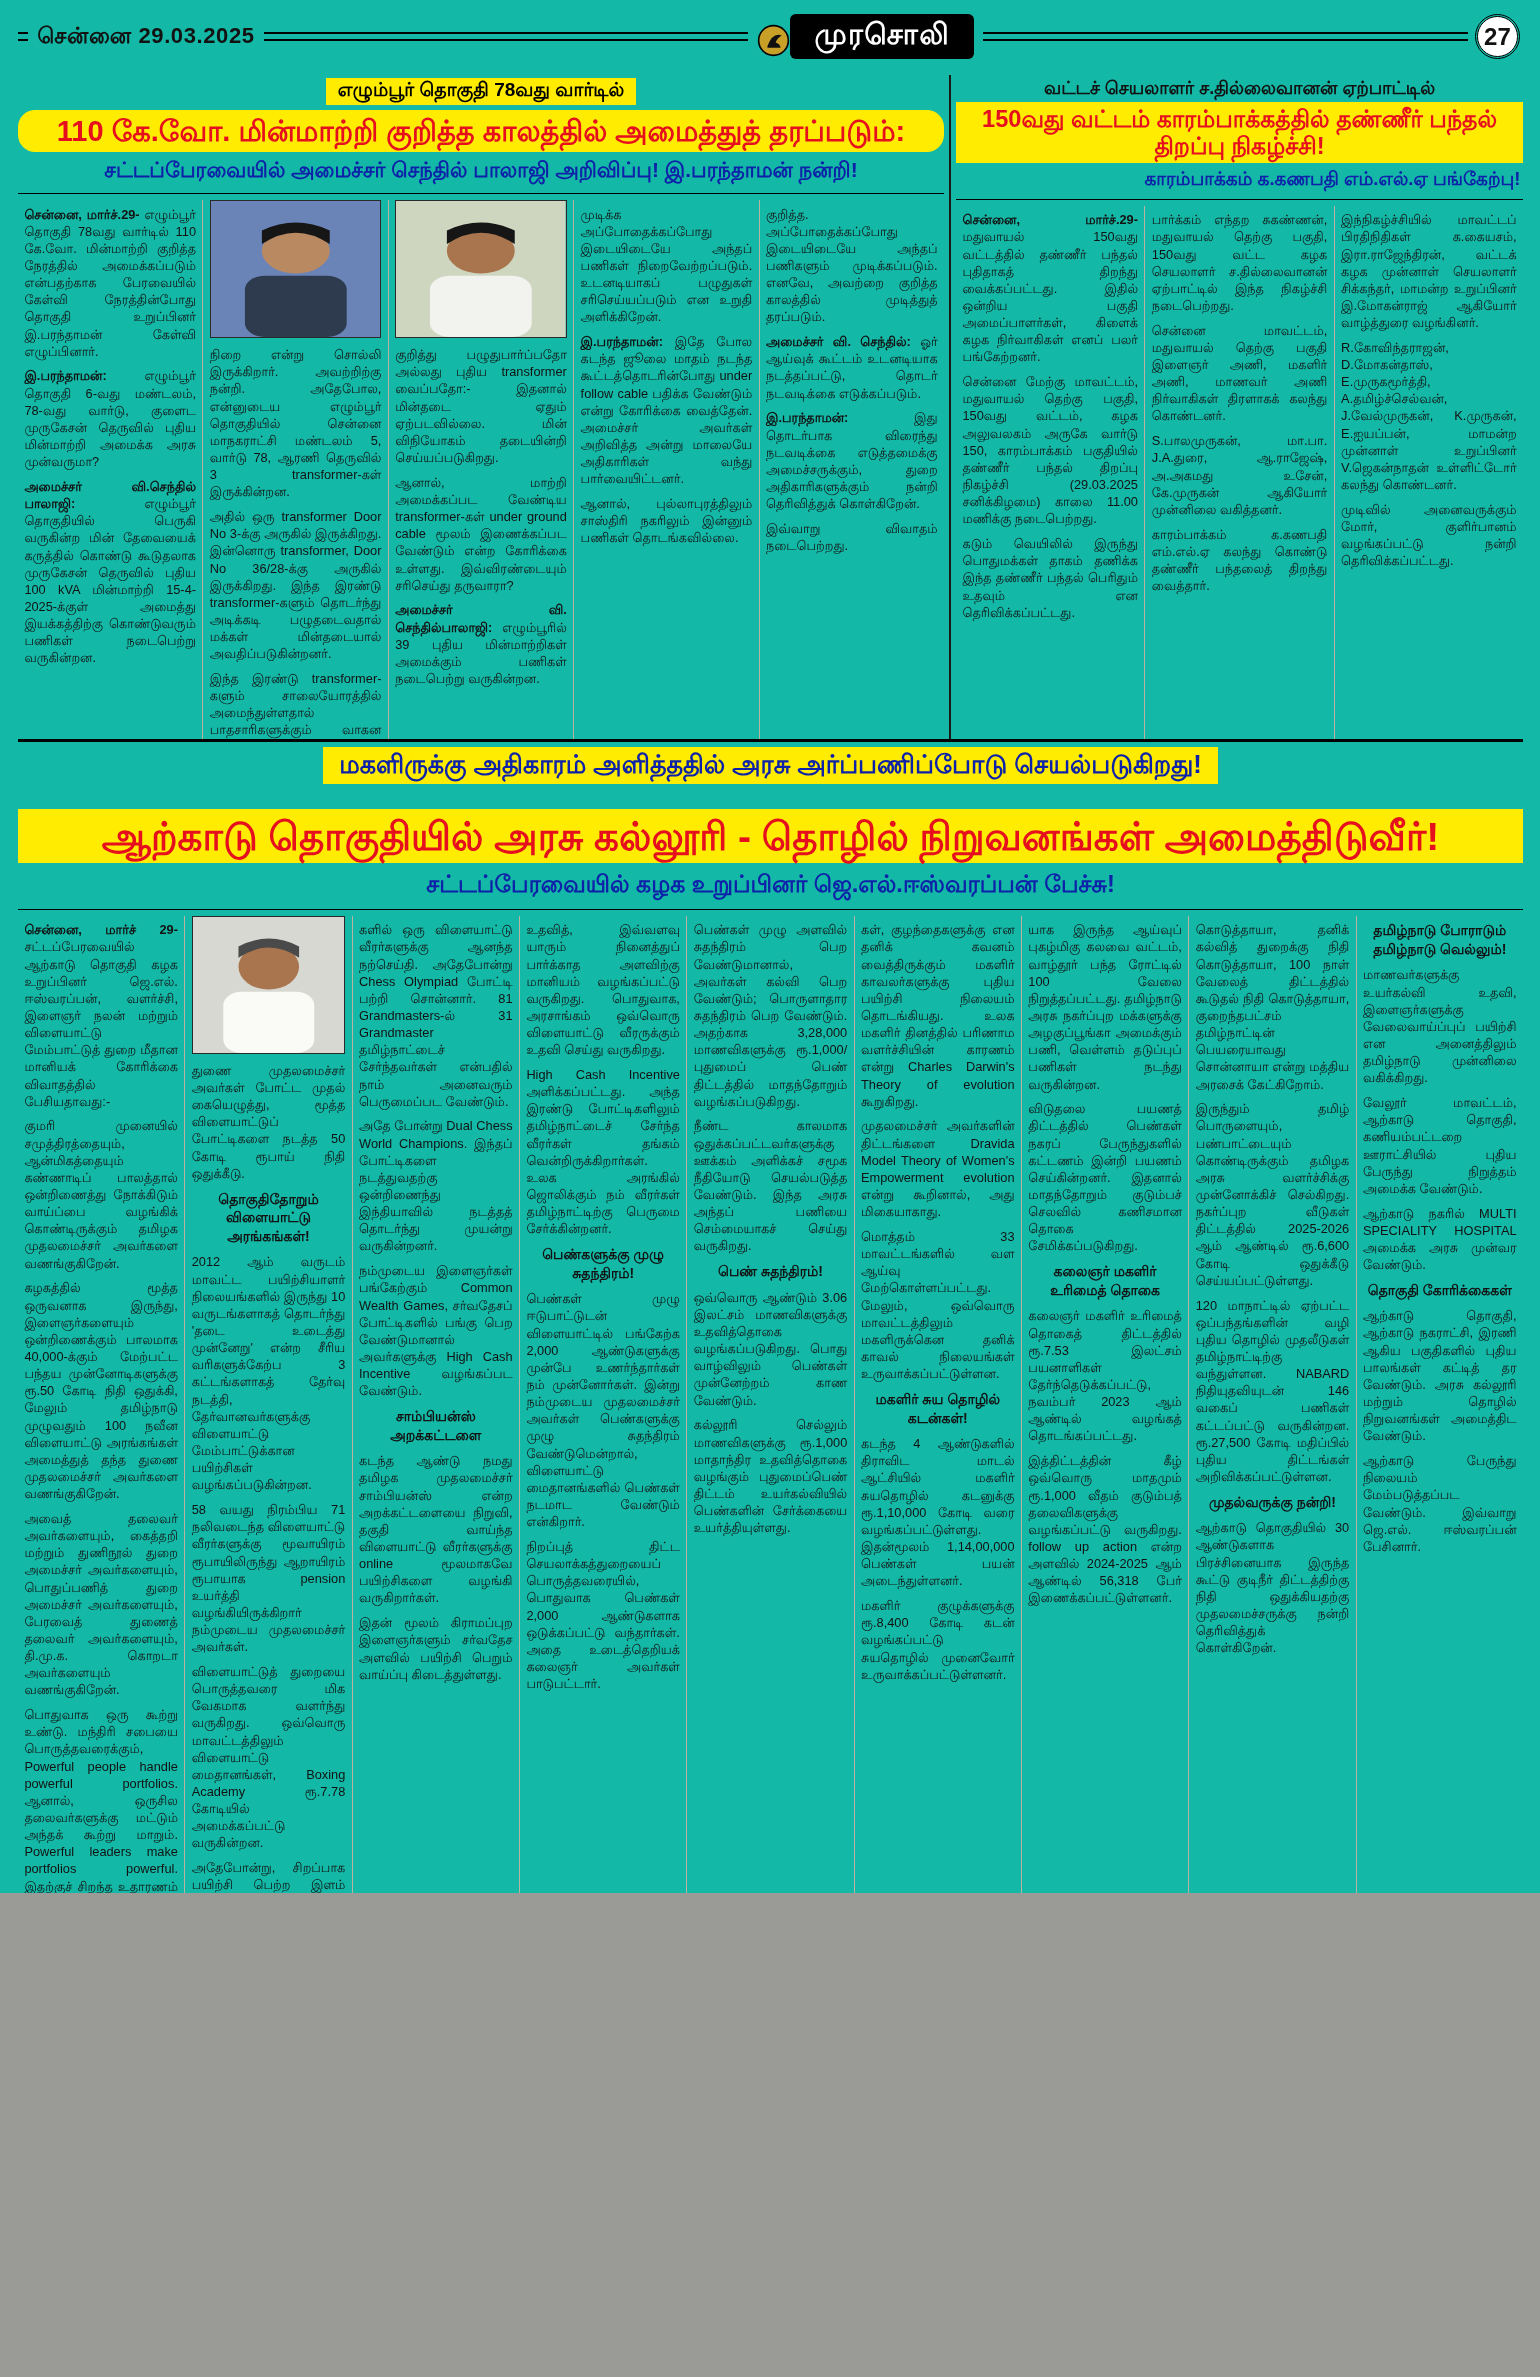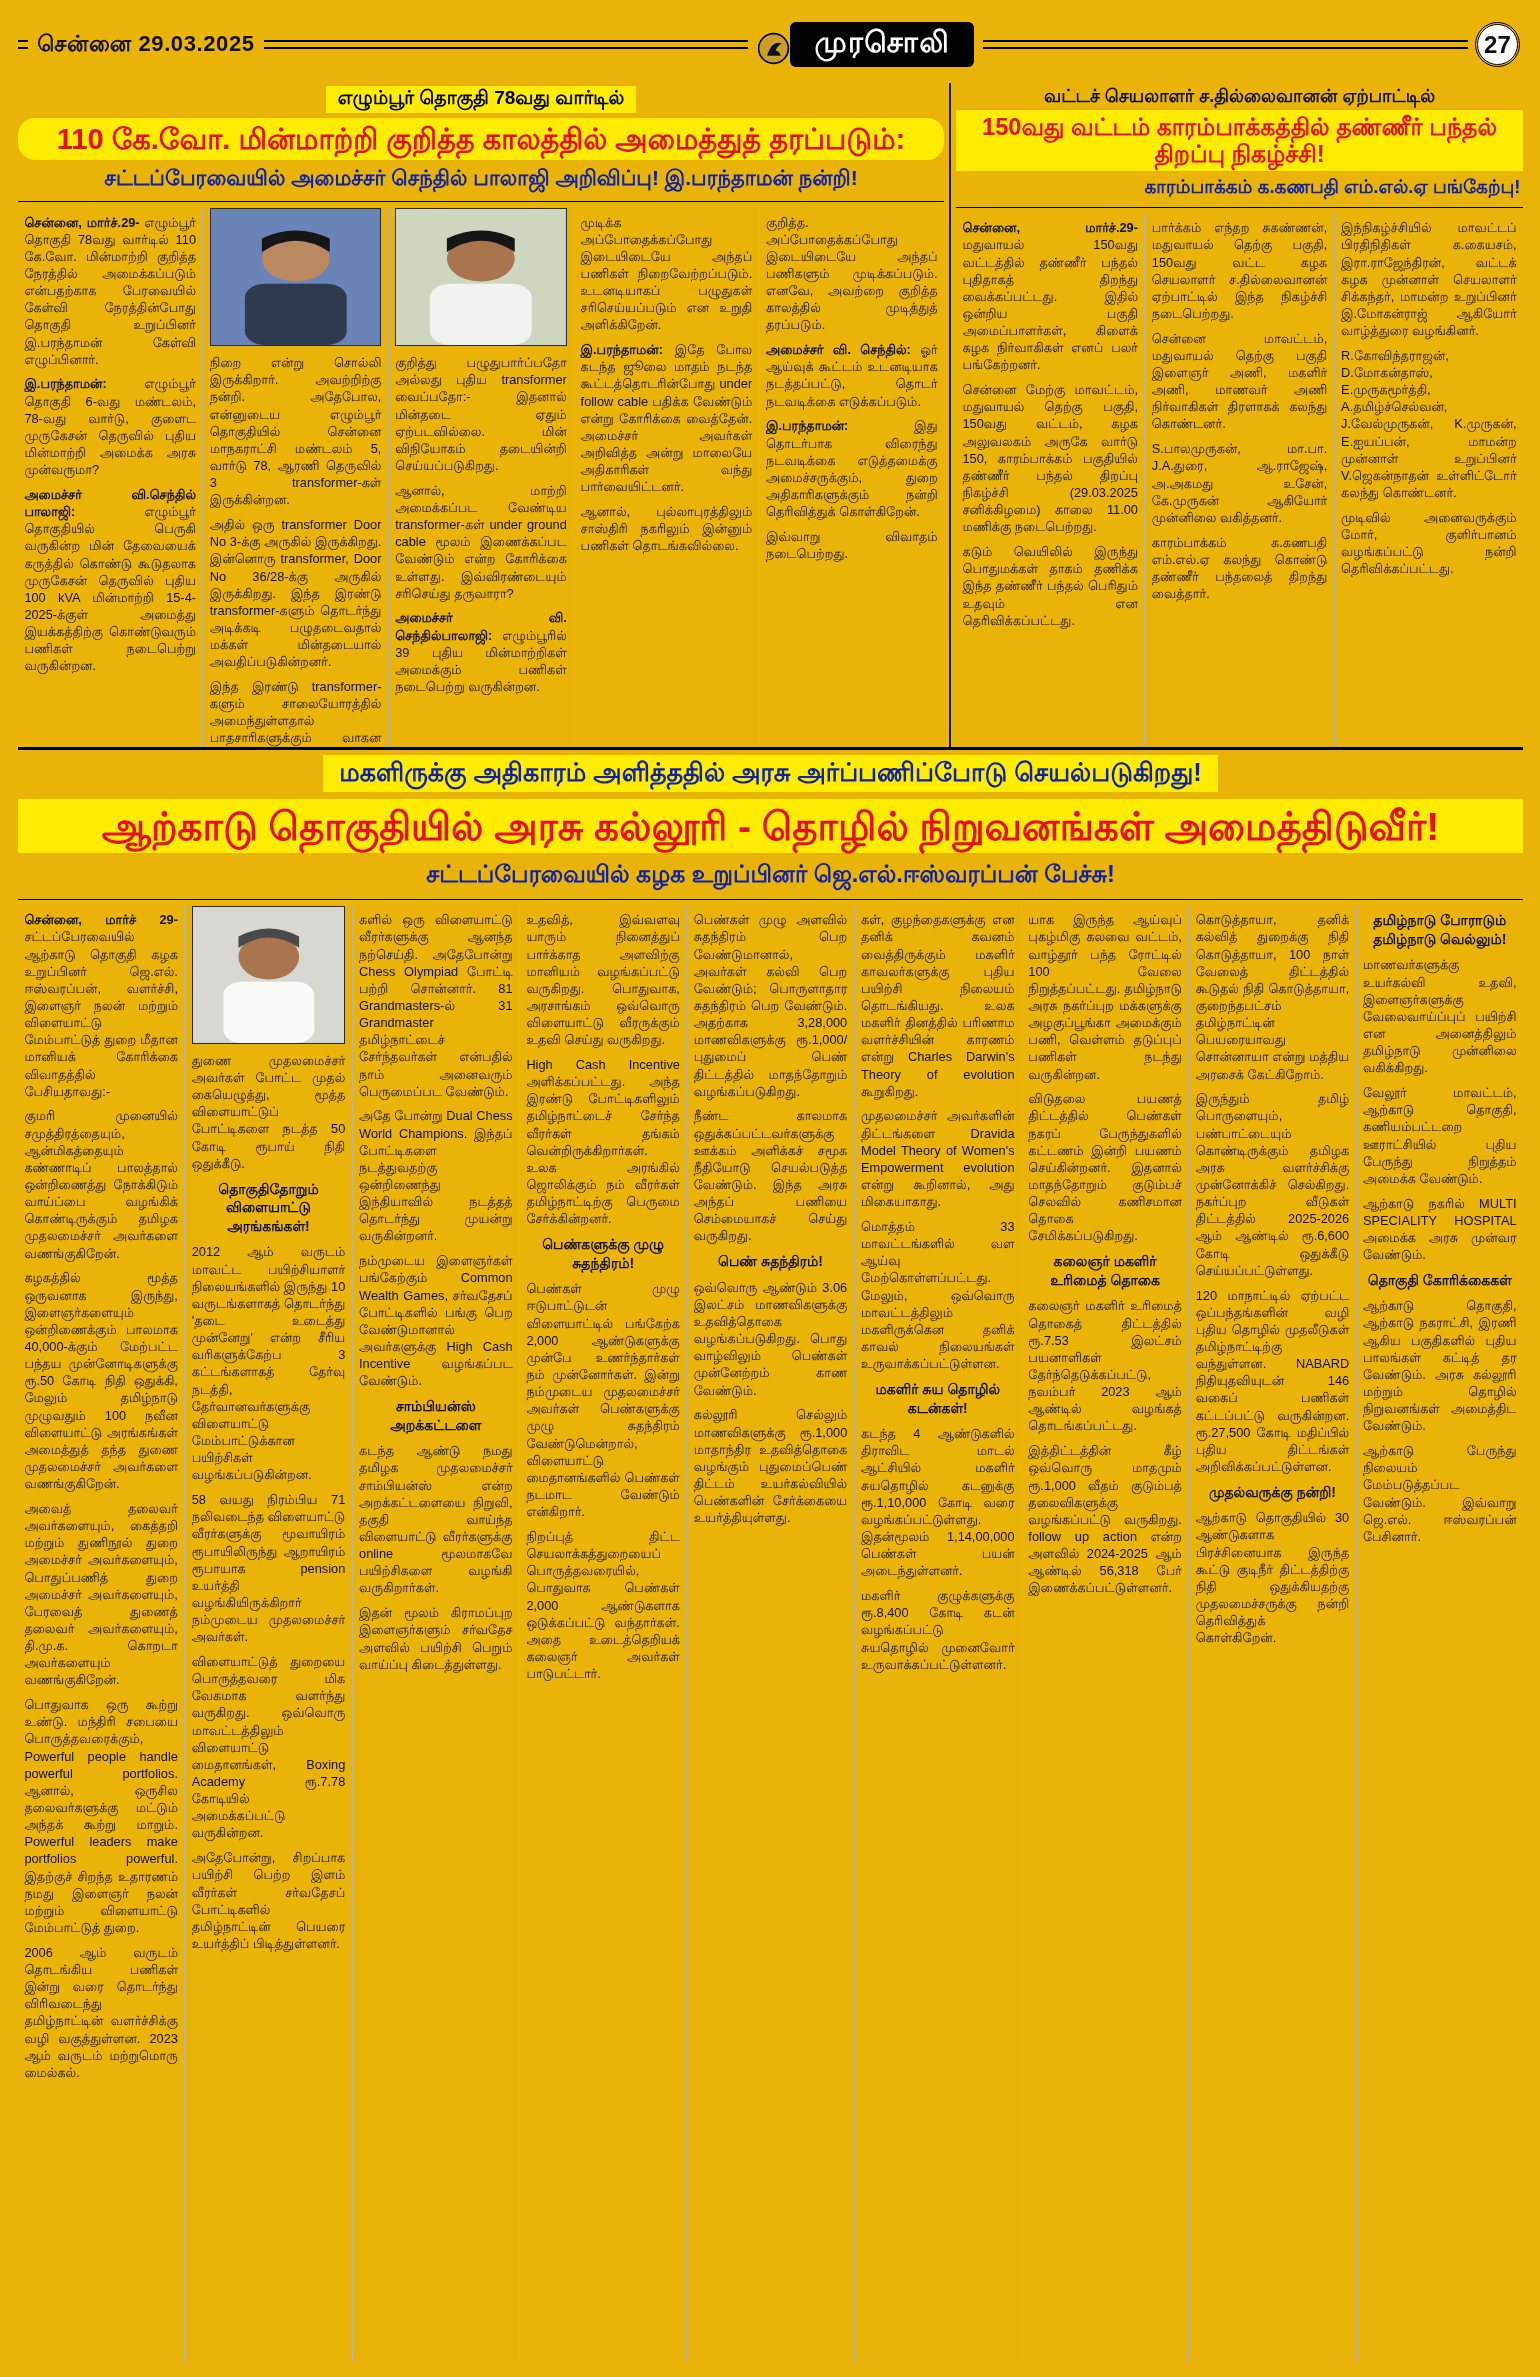--- a/index.html
+++ b/index.html
@@ -1,18 +1,18 @@
 <!DOCTYPE html>
 <html style="font-size:10.2px"><head>
 <meta charset="utf-8">
 <style>
   * { box-sizing: border-box; }
   body { margin:0; background:#9a9a96; font-family:"Liberation Sans", sans-serif; }
-  .page { width:1541px; height:2377px; margin:0 auto; background:#eab308; color:#121212;
-          padding:14px 18px; position:relative; overflow:hidden; }
+  .page { width:1541px; height:1893px; margin:0 auto; background:#14b8a6; color:#121212;
+          padding:6px 18px; position:relative; overflow:hidden; }
 
   
   .header { display:flex; align-items:center; gap:9px; height:61px; }
   .dbl { height:9px; border-top:2.6px solid #000; border-bottom:2.6px solid #000; }
   .dbl.stub { flex:0 0 10.2px; }
   .dbl.grow { flex:1 1 auto; }
   .date { font-size:22px; font-weight:bold; white-space:nowrap; letter-spacing:0.6px; }
   .mast-wrap { display:flex; align-items:center; }
   .emblem { width:33px; height:33px; margin-bottom:-7.7px; z-index:2; }
   .masthead { background:#000; color:#fff; font-size:29px; font-weight:bold;
@@ -48,21 +48,21 @@
   .lead { font-weight:bold; }
   .ph { display:block; text-align:center; font-weight:bold; font-size:14px; margin:5.1px 0; }
   .photo { border:1.3px solid #2a2a2a; margin:0 0 7.7px; height:138px; width:100%; overflow:hidden; }
   .photo svg { width:100%; height:100%; display:block; }
 
   
   .art3 { margin-top:3.8px; }
   .kicker3 { display:table; margin:5.1px auto 0; background:#ffec00; color:#0d22a8;
              font-weight:800; font-size:25.5px; padding:2.6px 16.6px; }
   .head3 { background:#ffec00; color:#e60f1e; font-weight:800; font-size:39px;
-           text-align:center; padding:6.4px; margin-top:7px; line-height:1.06; }
+           text-align:center; padding:6.4px; margin-top:25px; line-height:1.06; }
   .sub3 { color:#0d22a8; font-weight:800; font-size:23.6px; text-align:center;
           padding:7.7px 0; border-bottom:1.9px solid #000; }
   .art3 .body-cols { height:1462px; }
 </style>
 </head>
 <body>
 
 <div class="page">
 
   <div class="header">

